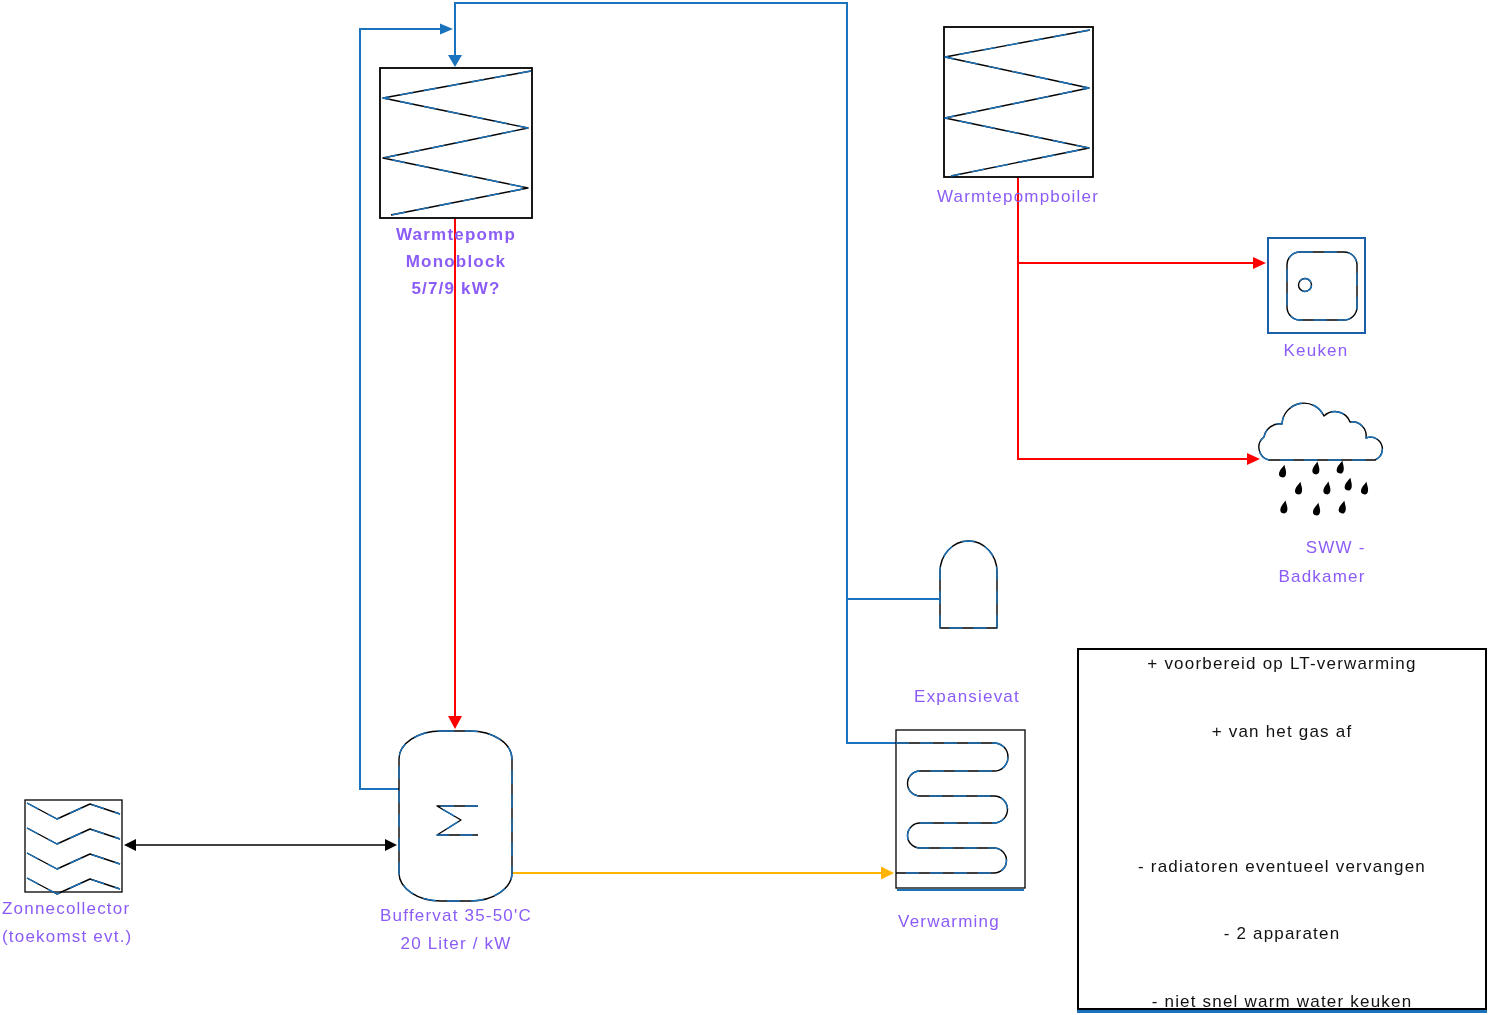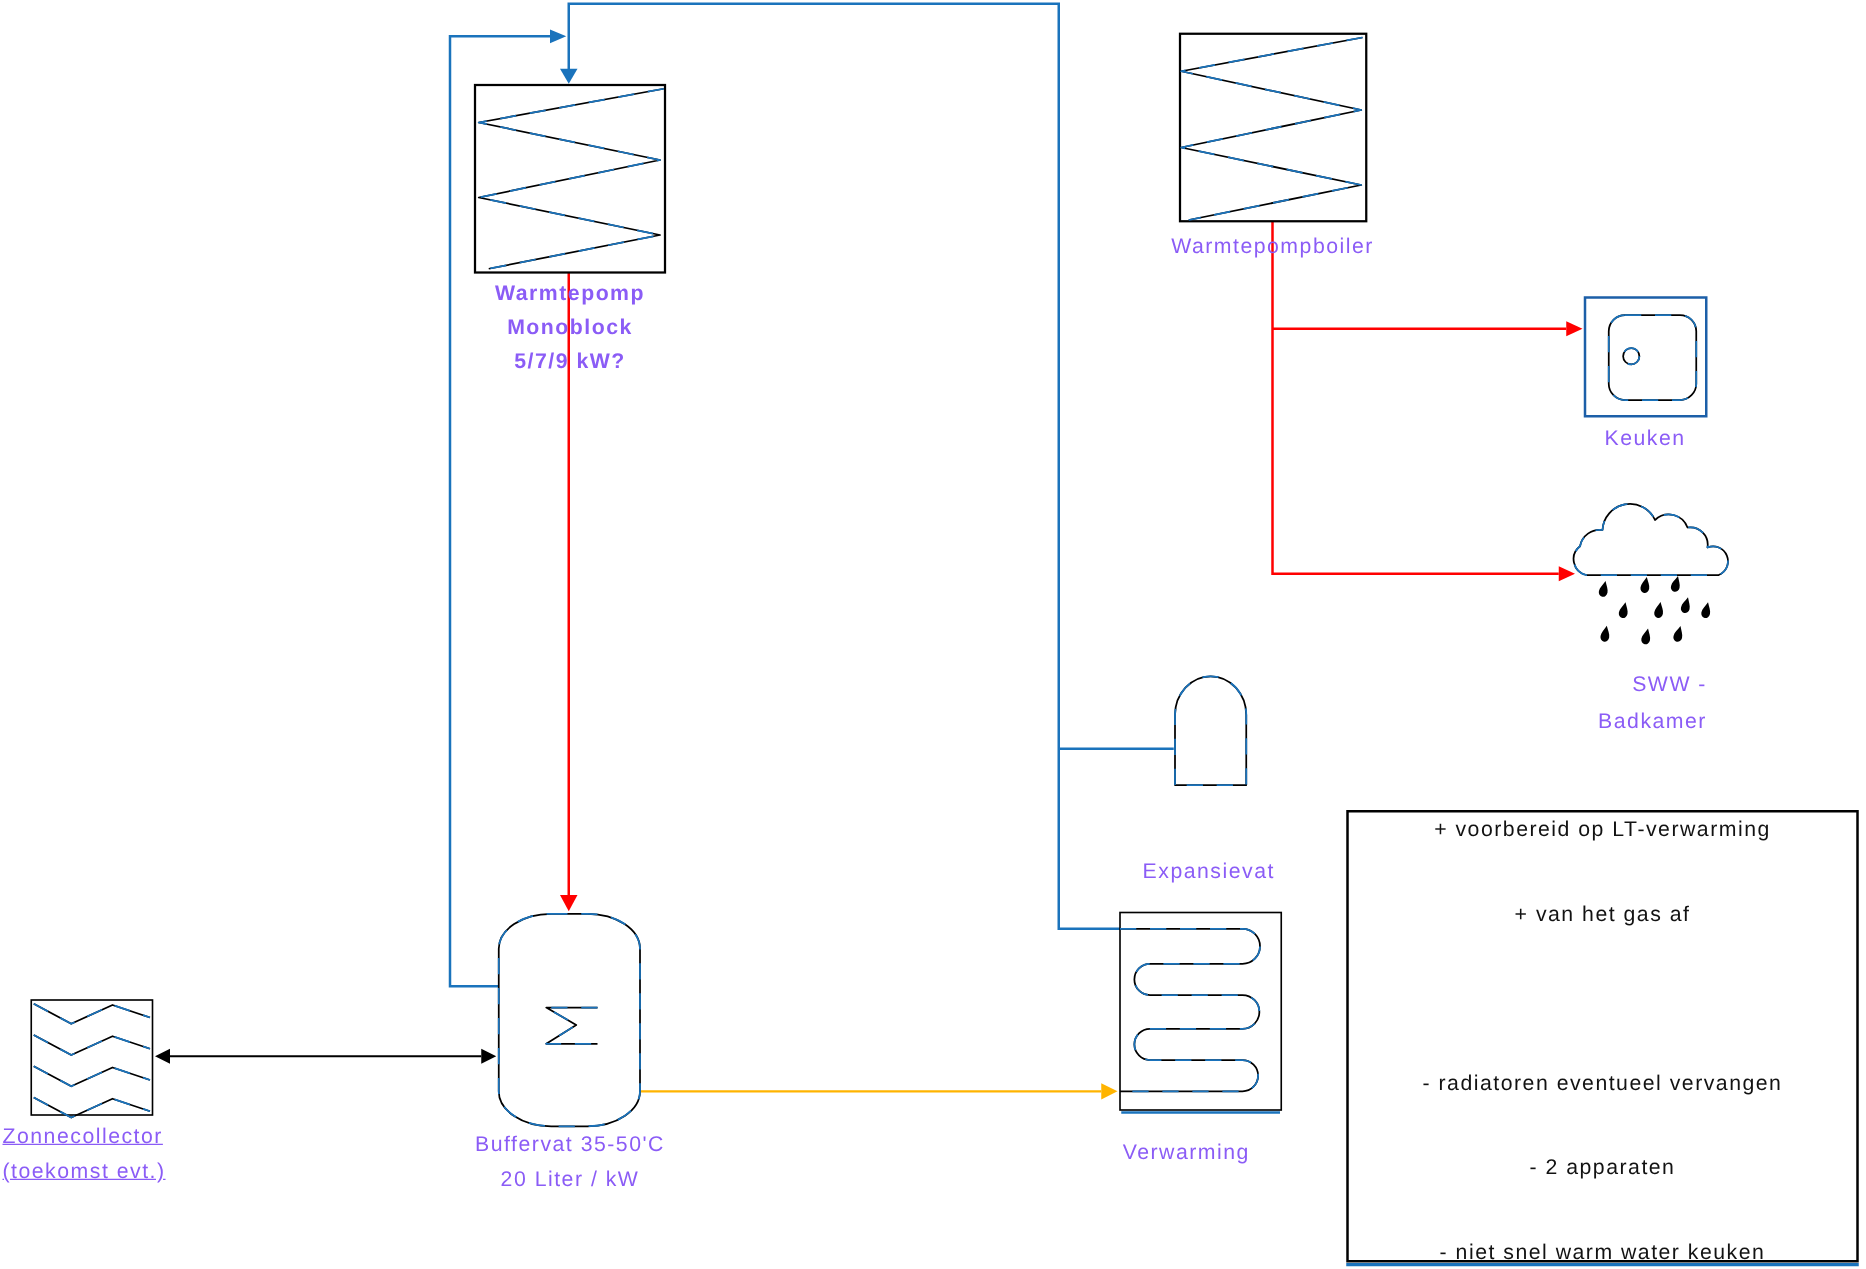--- a/index.html
+++ b/index.html
@@ -189,21 +189,21 @@
 
   <div class="lbl centered" style="left:967px;top:656px;margin-top:27px;">
     <div>Expansievat</div>
   </div>
 
   <div class="lbl centered" style="left:456px;top:902px;line-height:28px;">
     <div>Buffervat 35-50'C</div>
     <div>20 Liter / kW</div>
   </div>
 
-  <div class="lbl left" style="left:2px;top:895px;line-height:28px;text-decoration:underline;">
+  <div class="lbl left" style="left:2px;top:895px;line-height:28px;">
     <div>Zonnecollector</div>
     <div>(toekomst evt.)</div>
   </div>
 
   <div class="lbl centered" style="left:949px;top:908px;">
     <div>Verwarming</div>
   </div>
 
   <div id="note-box">
     <div class="note-line">+ voorbereid op LT-verwarming</div>

